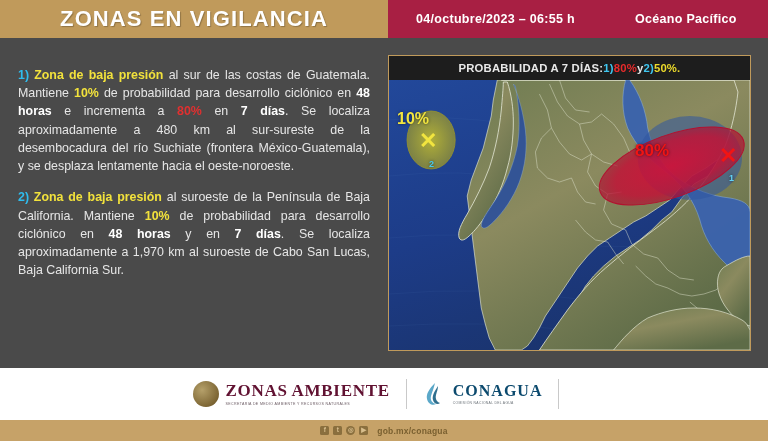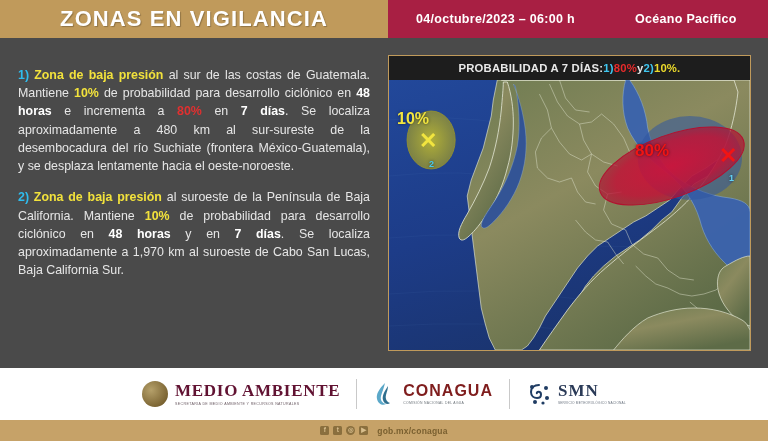--- a/index.html
+++ b/index.html
@@ -94,22 +94,22 @@
   }
   .logo-sub {
     font-family:"Liberation Sans", sans-serif; font-size:3.6px; color:#6b5b63;
     letter-spacing:.35px; margin-top:2.5px; text-transform:uppercase;
   }
   .conagua-mark {
     width:24px; height:26px; margin-right:6px; flex:none;
     display:flex; align-items:center; justify-content:center;
   }
   .conagua-main {
-    font-family:Liberation Sans, sans-serif; font-size:16px; font-weight:bold;
-    color:#7f1d1d; letter-spacing:1px; line-height:1;
+    font-family:Liberation Serif, serif; font-size:16px; font-weight:bold;
+    color:#0c4a6e; letter-spacing:1px; line-height:1;
   }
   .conagua-sub { font-size:3.4px; color:#6c7379; letter-spacing:.3px; margin-top:2.5px; text-transform:uppercase; }
   .smn-mark { width:26px; height:26px; margin-right:6px; flex:none; }
   .smn-main {
     font-family:"Liberation Serif", serif; font-size:17px; font-weight:bold;
     color:#2a3a57; letter-spacing:1px; line-height:1;
   }
   .smn-sub { font-size:3.2px; color:#6a737f; letter-spacing:.2px; margin-top:2px; line-height:1.35; text-transform:uppercase; }
 
   
@@ -128,21 +128,21 @@
 </head>
 <body>
 
 <div id="page">
 
   <div class="header">
     <div class="header-left">
       <span class="header-title">ZONAS EN VIGILANCIA</span>
     </div>
     <div class="header-right">
-      <span class="header-date">04/octubre/2023 – 06:00 h</span>
+      <span class="header-date">04/octubre/2023 – 06:55 h</span>
       <span class="header-basin">Océano Pacífico</span>
     </div>
   </div>
 
   <div class="body-area">
 
     <div class="text-col">
       <p>
         <span class="num">1)</span>
         <span class="hl-yellow">Zona de baja presión</span><span> al sur de las costas de Guatemala. Mantiene </span><span class="hl-yellow">10%</span><span> de probabilidad para desarrollo ciclónico en </span><span class="b">48 horas</span><span> e incrementa a </span><span class="hl-red">80%</span><span> en </span><span class="b">7 días</span><span>. Se localiza aproximadamente a 480 km al sur-sureste de la desembocadura del río Suchiate (frontera México-Guatemala), y se desplaza lentamente hacia el oeste-noroeste.</span>
@@ -154,21 +154,21 @@
     </div>
 
     <div class="map-panel">
 
       <div class="map-caption">
         <span>PROBABILIDAD A 7 DÍAS: </span>
           <span class="c-cyan">1)</span>
           <span class="c-red"> 80%</span>
           <span> y </span>
           <span class="c-cyan">2)</span>
-          <span class="c-yellow"> 10%.</span>
+          <span class="c-yellow"> 50%.</span>
       </div>
 
       <div class="map-canvas">
         <svg viewBox="0 0 360 270" preserveAspectRatio="none">
           <defs>
             <linearGradient id="oceanGrad" x1="0" y1="0" x2="0.4" y2="1">
               <stop offset="0%" stop-color="#22489a"></stop>
               <stop offset="55%" stop-color="#1d3c88"></stop>
               <stop offset="100%" stop-color="#1a346f"></stop>
             </linearGradient>
@@ -296,21 +296,21 @@
         <span class="zone-label z1-id">1</span>
       </div>
     </div>
   </div>
 
   <div class="logo-bar">
 
     <div class="logo-block">
       <div class="seal"></div>
       <div class="logo-text">
-        <span class="logo-main">MEDIO AMBIENTE</span>
+        <span class="logo-main">ZONAS AMBIENTE</span>
         <span class="logo-sub">Secretaría de Medio Ambiente y Recursos Naturales</span>
       </div>
     </div>
 
     <div class="divider-v"></div>
 
     <div class="logo-block">
       <div class="conagua-mark">
         <svg width="24" height="26" viewBox="0 0 24 26">
           <path d="M12 2 C6 8 3 13 4 18 C5 23 10 25 13 23 C9 22 7 19 8 15 C9 11 11 7 12 2 Z" fill="#5ba8c9"></path>
@@ -318,36 +318,20 @@
         </svg>
       </div>
       <div class="logo-text">
         <span class="conagua-main">CONAGUA</span>
         <span class="conagua-sub">Comisión Nacional del Agua</span>
       </div>
     </div>
 
     <div class="divider-v"></div>
 
-    <div class="logo-block">
-      <div class="smn-mark">
-        <svg width="26" height="26" viewBox="0 0 26 26">
-          <path d="M13 4 C8 4 5 7 5 11 C5 15 8 17 11 17 C13.5 17 15 15.5 15 13.5 C15 11.8 13.8 10.8 12.5 10.8 C11.5 10.8 10.8 11.5 10.8 12.3" fill="none" stroke="#1f3c63" stroke-width="2" stroke-linecap="round"></path>
-          <circle cx="6" cy="6" r="2" fill="#1f3c63"></circle>
-          <circle cx="20" cy="7" r="2" fill="#1f3c63"></circle>
-          <circle cx="21" cy="17" r="2" fill="#1f3c63"></circle>
-          <circle cx="9" cy="21" r="2" fill="#1f3c63"></circle>
-          <circle cx="17" cy="22" r="1.6" fill="#1f3c63"></circle>
-        </svg>
-      </div>
-      <div class="logo-text">
-        <span class="smn-main">SMN</span>
-        <span class="smn-sub">Servicio Meteorológico Nacional</span>
-      </div>
-    </div>
   </div>
 
   <div class="social-bar">
     <span class="soc-icon">f</span>
     <span class="soc-icon">t</span>
     <span class="soc-icon round">◎</span>
     <span class="soc-icon">▶</span>
     <span class="social-url">gob.mx/conagua</span>
   </div>
 

